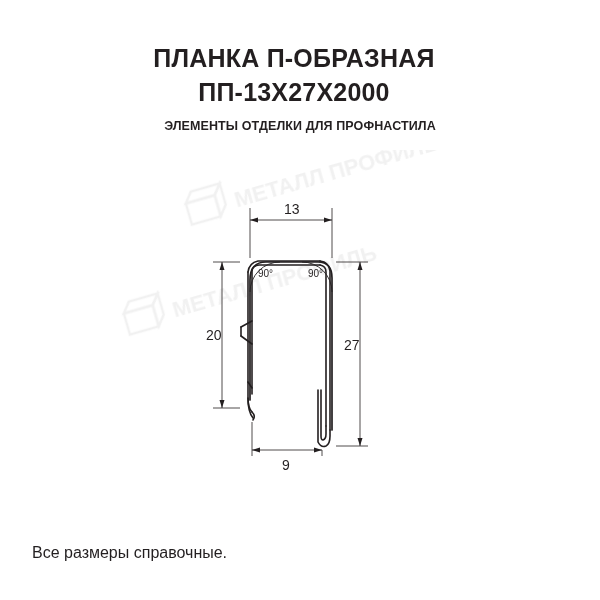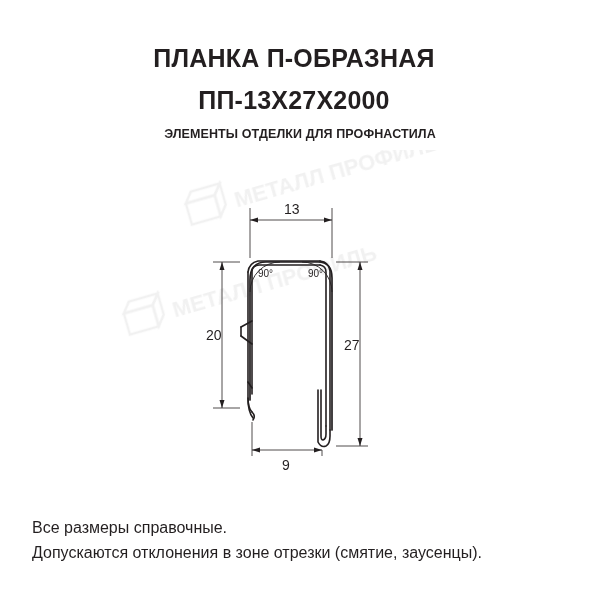--- a/index.html
+++ b/index.html
@@ -33,21 +33,21 @@
     font-weight: bold;
     letter-spacing: 0.2px;
     line-height: 1.18;
     margin: 0;
   }
   .title-2 {
     font-size: 25px;
     font-weight: bold;
     letter-spacing: 0.2px;
     line-height: 1.18;
-    margin: 12px 0 0 0;
+    margin: 4px 0 0 0;
   }
   .subtitle {
     font-size: 12.5px;
     font-weight: bold;
     margin-top: 12px;
     letter-spacing: 0.1px;
     margin-left: 12px;
   }
   .drawing {
     position: absolute;
@@ -177,16 +177,15 @@
         <path d="M252 300 L260 297.5 L260 302.5 Z" fill="#231f20" stroke="none"></path>
         <path d="M322 300 L314 297.5 L314 302.5 Z" fill="#231f20" stroke="none"></path>
       </g>
       <text x="282" y="320" font-family="Liberation Sans, sans-serif" font-size="14" fill="#231f20">9</text>
 
     </svg>
   </div>
 
   <div class="footnotes">
     <div>Все размеры справочные.</div>
-    <div>Допускаются отклонения в зоне отрезки (смятие, заусенцы).</div>
   </div>
 
 </div>
 
 </body></html>

